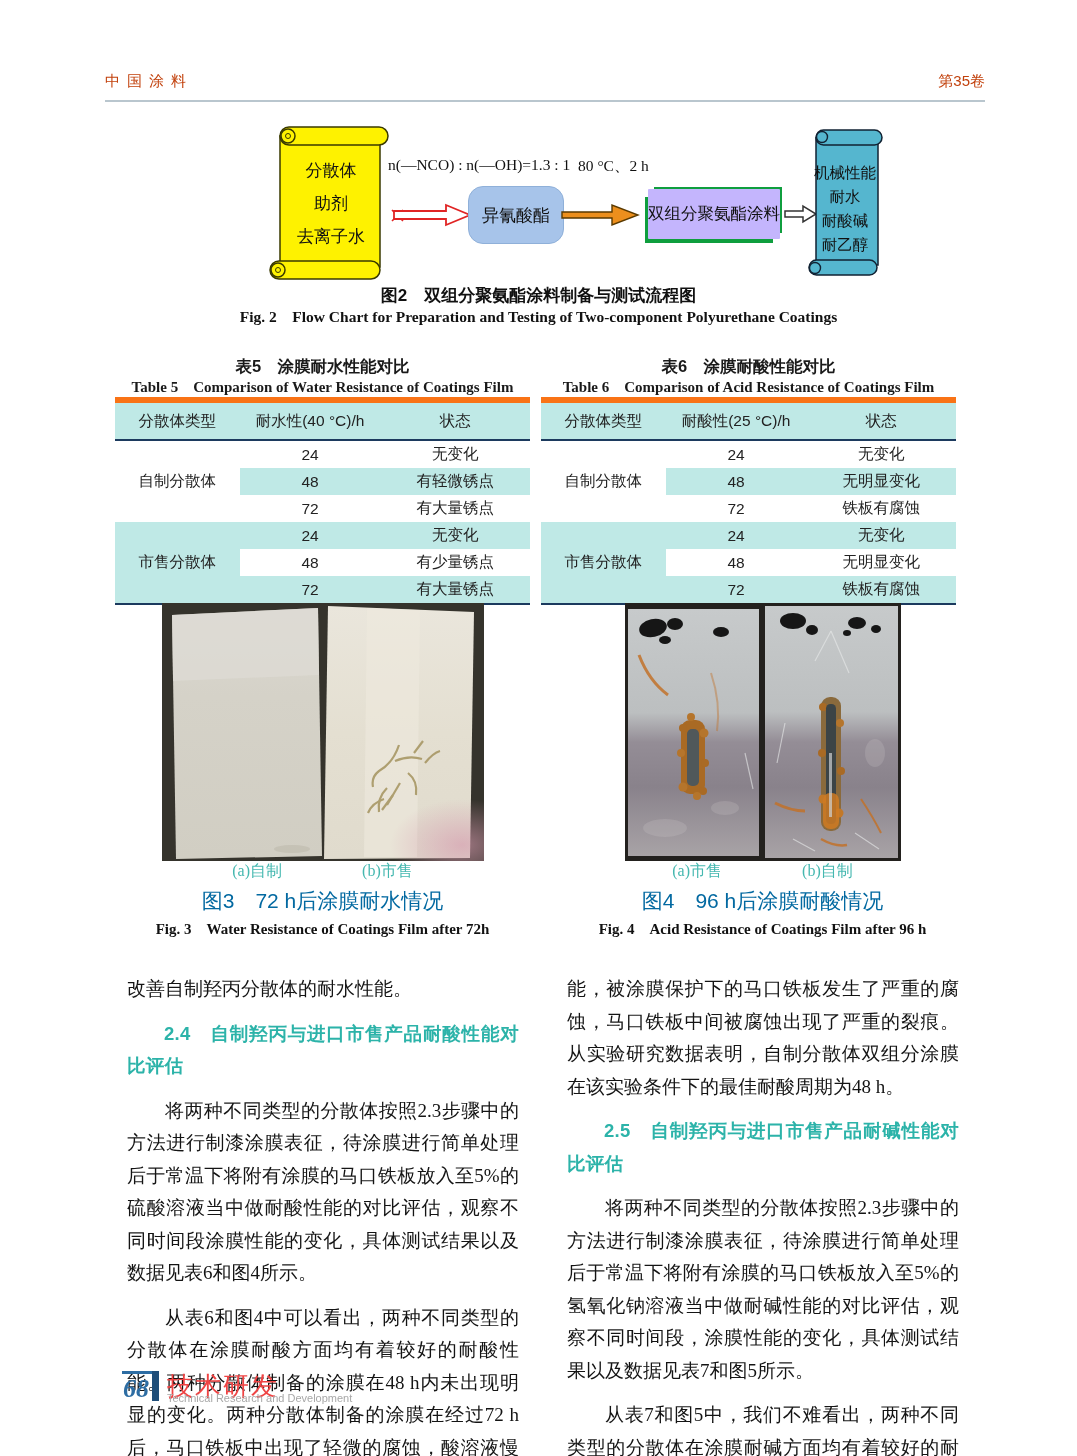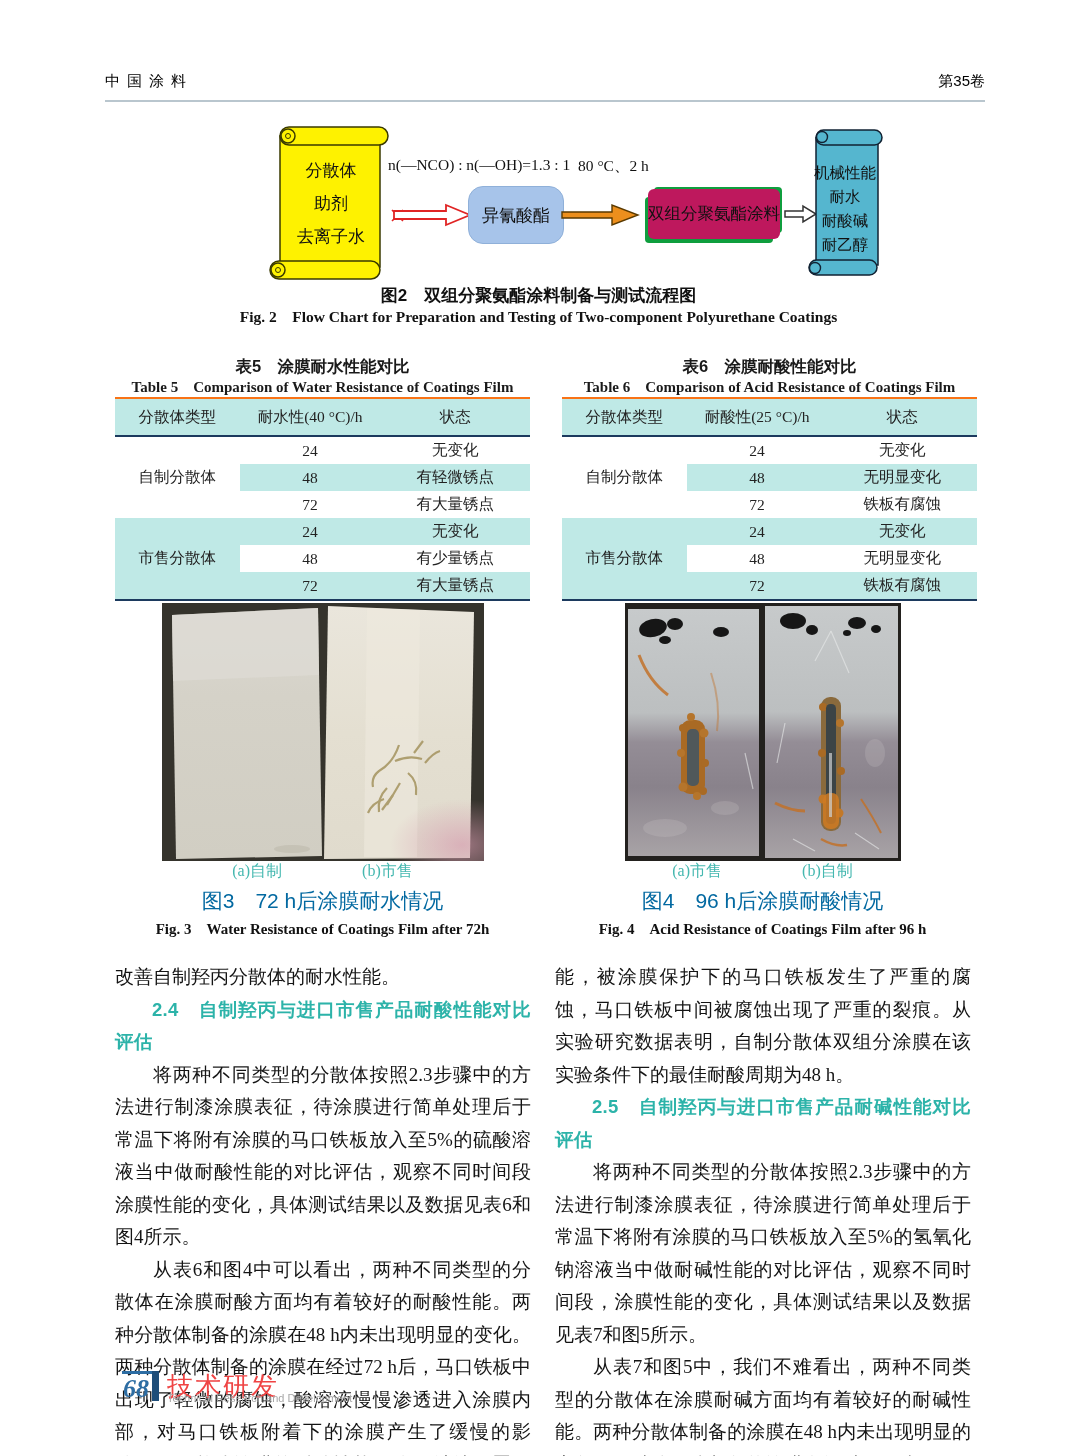--- a/index.html
+++ b/index.html
@@ -1,68 +1,68 @@
 <!DOCTYPE html>
 <html><head>
 <meta charset="utf-8">
 <style>
   html,body{margin:0;padding:0;background:#e9e9e9;}
   .page{position:relative;width:1077px;height:1456px;background:#ffffff;margin:0 auto;
         overflow:hidden;font-family:"Liberation Sans",sans-serif;color:#1a1a1a;}
 
   
   .hdr{position:absolute;top:72px;left:105px;width:880px;display:flex;justify-content:space-between;
-       font-size:15px;color:#000000;}
+       font-size:15px;color:#c2410c;}
   .hdr .jn{letter-spacing:7px;}
   .hdr-line{position:absolute;top:100px;left:105px;width:880px;height:2px;background:#b9c6ce;}
 
   
   .fc{position:absolute;top:0;left:0;width:100%;height:340px;}
   .scroll-wrap{position:absolute;}
   .scroll-text{position:absolute;inset:0;display:flex;flex-direction:column;align-items:center;
                justify-content:center;gap:10px;font-size:17px;color:#111;}
   .scroll-text.teal{gap:3px;font-size:15.5px;padding-top:10px;}
   .cond{position:absolute;font-family:"Liberation Serif",serif;font-size:15.5px;color:#111;white-space:nowrap;}
   .box-blue{position:absolute;left:468px;top:186px;width:94px;height:56px;background:#a7c4ea;
             border:1px solid #8fb0d9;border-radius:15px;display:flex;align-items:center;justify-content:center;
             font-size:17px;color:#111;}
-  .box-green{position:absolute;left:648px;top:189px;width:132px;height:50px;background:#be185d;
-             border-radius:6px;box-shadow:-5px 6px 0 -2px #0f9e3e, 4px -4px 0 -2px #0f9e3e;
+  .box-green{position:absolute;left:648px;top:189px;width:132px;height:50px;background:#c4b5fd;
+             border-radius:1px;box-shadow:-5px 6px 0 -2px #0f9e3e, 4px -4px 0 -2px #0f9e3e;
              display:flex;align-items:center;justify-content:center;font-size:16.5px;color:#111;}
   .arrow{position:absolute;}
   .cap-cn{position:absolute;top:284px;left:0;width:100%;text-align:center;font-weight:700;font-size:17px;color:#111;}
   .cap-en{position:absolute;top:307px;left:0;width:100%;text-align:center;font-weight:700;font-size:15.5px;
           font-family:"Liberation Serif",serif;color:#111;}
 
   
   .tblock{position:absolute;top:356px;width:415px;}
-  .tblock.left{left:115px;} .tblock.right{left:562px;}
+  .tblock.left{left:115px;} .tblock.right{left:541px;}
   .t-cn{text-align:center;font-weight:700;font-size:16.5px;}
   .t-en{text-align:center;font-weight:700;font-size:15px;font-family:"Liberation Serif",serif;}
   table.cmp{width:100%;border-collapse:collapse;font-size:15.5px;color:#222;
-            border-top:2px solid #f97316;border-bottom:2.5px solid #1c3a5e;font-family:Liberation Serif, serif;}
+            border-top:6px solid #f97316;border-bottom:2.5px solid #1c3a5e;}
   table.cmp th{height:34px;font-weight:400;background:#bfe9e6;border-bottom:2px solid #1c3a5e;}
   table.cmp td{height:25px;text-align:center;}
   .bg-c{background:#bfe9e6;} .bg-w{background:#ffffff;}
   col.c1{width:30%;} col.c2{width:34%;} col.c3{width:36%;}
 
   
   .fblock{position:absolute;top:603px;width:415px;}
   .fblock.left{left:115px;} .fblock.right{left:555px;}
   .photo{display:block;margin:0 auto;}
   .sublabels{display:flex;justify-content:center;gap:80px;
              font-family:"Liberation Serif",serif;font-size:16px;color:#45b8b0;}
   .f-cn{text-align:center;font-weight:400;font-size:21px;margin-top:5px;color:#0369a1;}
   .f-en{text-align:center;font-weight:700;font-size:15px;font-family:"Liberation Serif",serif;margin-top:5px;color:#111;}
 
   
   .col{position:absolute;top:961px;width:416px;font-family:"Liberation Serif",serif;font-size:19px;
        line-height:32.5px;color:#141414;text-align:justify;}
   .col.left{left:115px;} .col.right{left:555px;}
-  .col p{margin:0;text-indent:2em;}
+  .col p{margin:12px;text-indent:2em;}
   .col p.noind{text-indent:0;}
   .h2x{font-family:"Liberation Sans",sans-serif;font-weight:700;color:#2cb3a9;font-size:18.5px;
        text-indent:0;margin:0;letter-spacing:.3px;}
 
   
   .ft-accent{position:absolute;left:122px;top:1371px;width:37px;height:3px;background:#2d6da3;}
   .ft-num{position:absolute;left:123px;top:1374px;font-family:"Liberation Serif",serif;font-style:italic;
           font-weight:700;font-size:26px;color:#2d6da3;}
   .ft-bar{position:absolute;left:152px;top:1371px;width:7px;height:30px;background:#1f4e79;}
   .ft-cn{position:absolute;left:167px;top:1369px;font-size:26px;color:#ef4444;letter-spacing:2px;}

